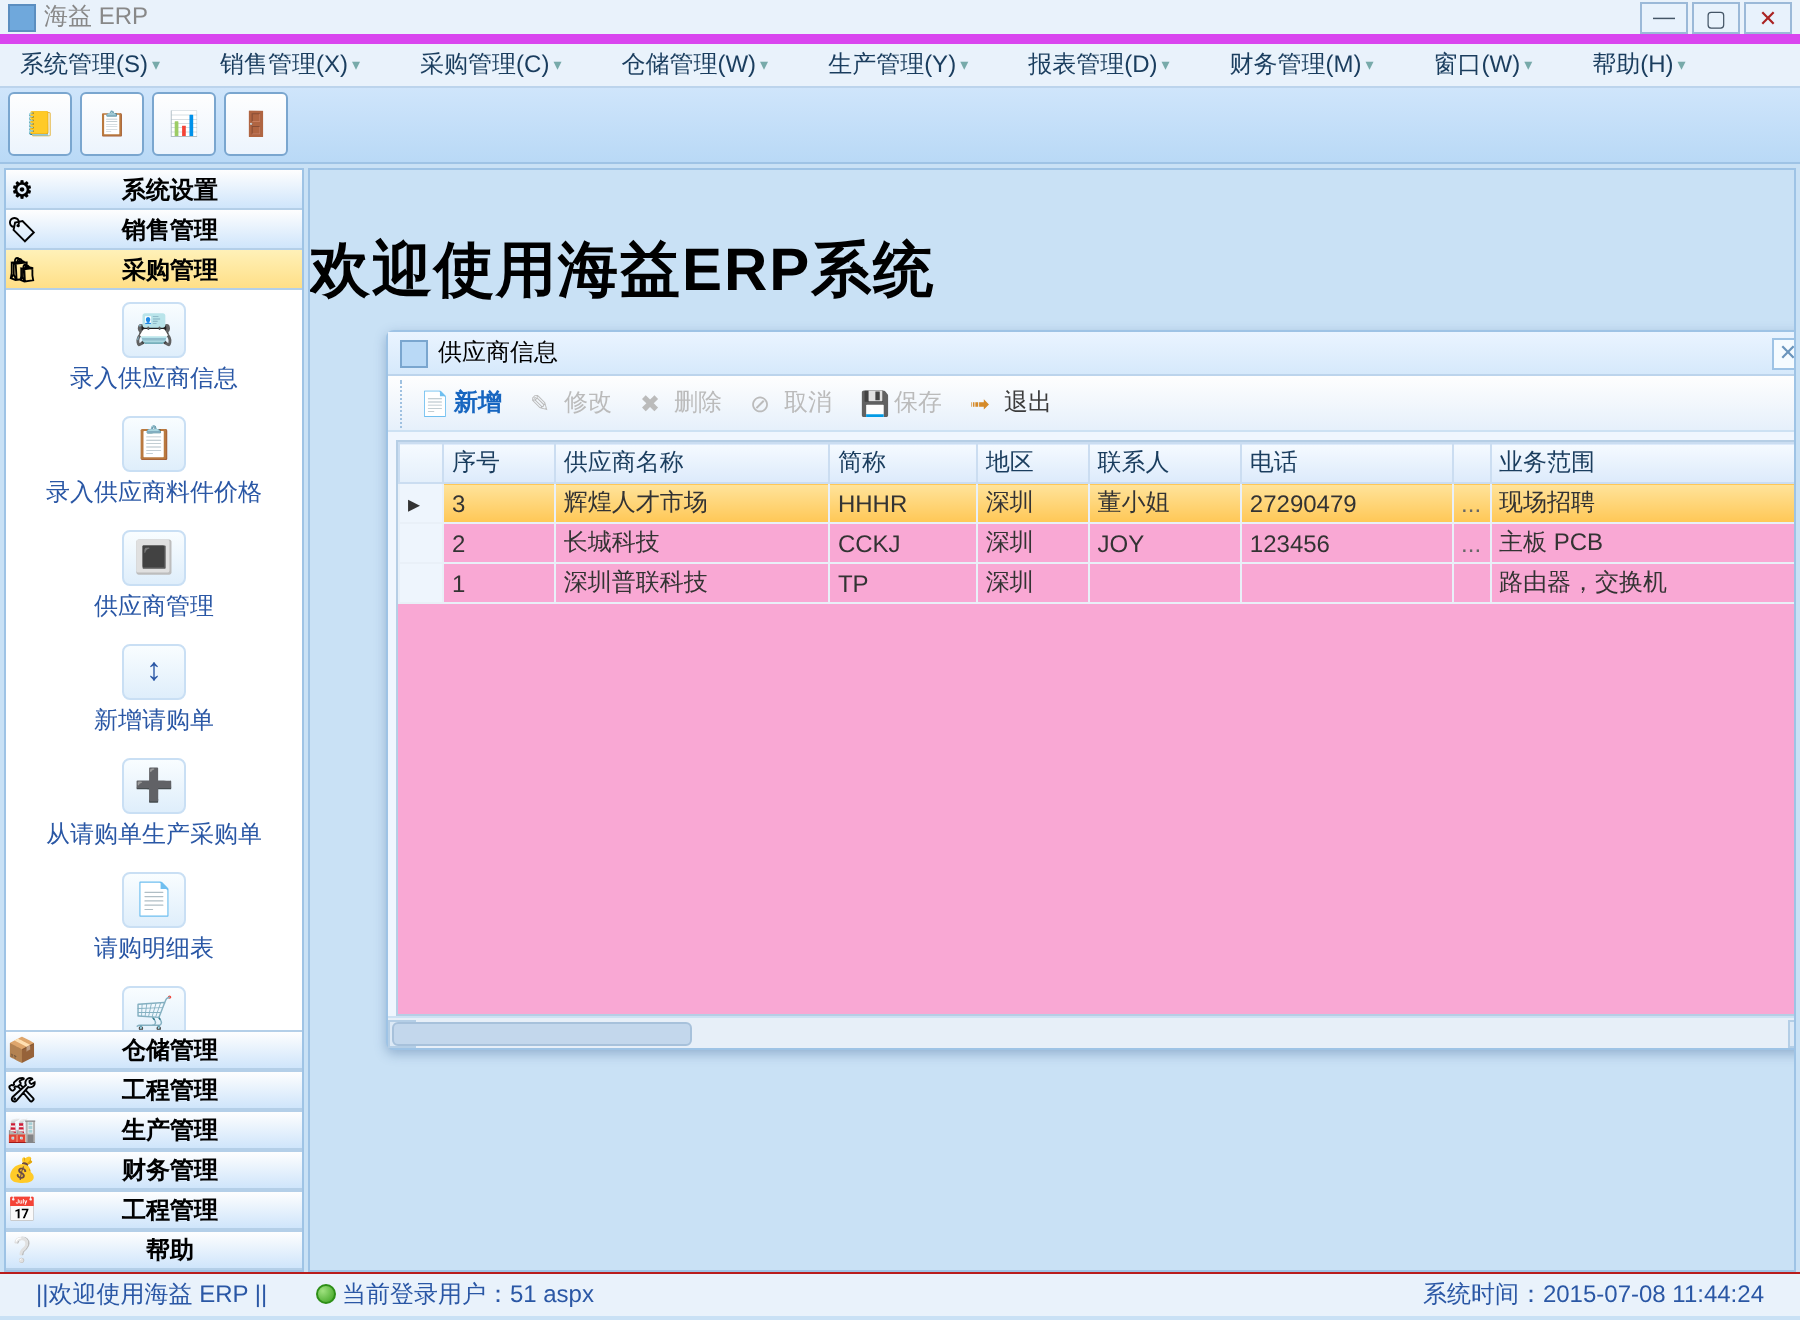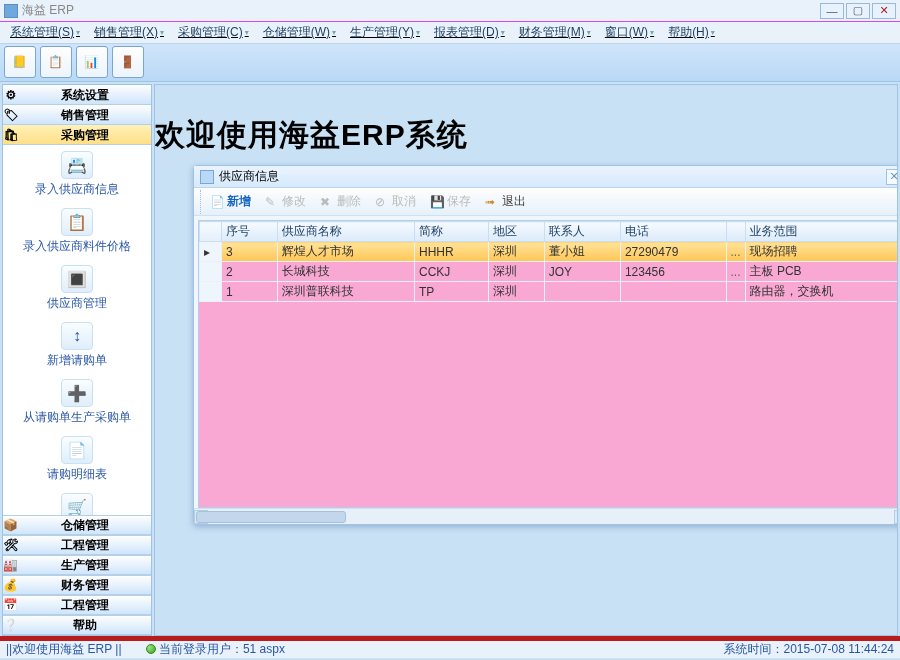--- a/index.html
+++ b/index.html
@@ -1,27 +1,27 @@
 <!DOCTYPE html>
 <html><head>
 <meta charset="utf-8">
 <style>
   * { box-sizing: border-box; margin: 0; padding: 0; }
   body { font-family: "Microsoft YaHei", SimSun, Tahoma, sans-serif; font-size: 12px; background: #c9e1f5; width:900px; height:660px; overflow:hidden; }
 
   
-  .titlebar { height:22px; background: #e9f2fb; border-bottom:1px solid #d946ef; display:flex; align-items:center; padding:0 4px; justify-content:space-between;}
+  .titlebar { height:22px; background: #e9f2fb; border-bottom:5px solid #d946ef; display:flex; align-items:flex-end; padding:0 4px; justify-content:space-between;}
   .titlebar .left { display:flex; align-items:center; gap:4px; color:#888;}
   .app-icon { width:14px; height:14px; background:#6fa8dc; border:1px solid #5b8ec0;}
   .winbtn { width:24px; height:16px; border:1px solid #9bb9d8; background:#e8f2fc; display:inline-flex; align-items:center; justify-content:center; font-size:11px; color:#456;}
   .winbtn.close { color:#a22;}
   .titlebar-right { display:flex; gap:2px;}
 
   
-  .menubar { height:22px; background:#e9f2fb; border-bottom:1px solid #bcd4ec; padding:0 4px; display:flex; align-items:center; gap:2px;text-decoration:underline;}
+  .menubar { height:22px; background:#e9f2fb; border-bottom:1px solid #bcd4ec; padding:0 4px; display:flex; align-items:center; gap:18px;}
   .menuitem { padding:2px 6px; color:#1a3d5e; display:flex; align-items:center; gap:2px;}
   .menuitem .arr { font-size:8px; color:#7aa;}
 
   
   .toolbar { height:38px; background: linear-gradient(#cfe5fb,#b9d9f6); border-bottom:1px solid #9ec3e5; padding:2px 4px; display:flex; gap:4px;}
   .tb-btn { width:32px; height:32px; border:1px solid #7aa6cf; border-radius:3px; background: linear-gradient(#fefefe,#ecf4fd); display:flex; align-items:center;justify-content:center; }
 
   
   .body { display:flex; height:554px; }
 
@@ -69,21 +69,21 @@
   table.grid th:first-child, table.grid td:first-child{ width:22px; background:linear-gradient(#f5faff,#e4effb);}
   tr.selected td{ background:linear-gradient(#ffe39a,#ffc755);}
   tr.selected td:first-child{ background:linear-gradient(#ffe39a,#ffc755);}
   .dots{ color:#666;}
   .hscroll{ height:16px; background:#e7eff8; border-top:1px solid #cde1f3; position:relative;}
   .hscroll .thumb{ position:absolute; left:2px; top:2px; height:12px; width:150px; background:#c3d7ec; border:1px solid #a7c1db; border-radius:3px;}
   .hscroll .arrow{ position:absolute; top:1px; width:14px;height:14px; background:#dce9f6; border:1px solid #b4cee6; display:flex;align-items:center;justify-content:center; font-size:9px; color:#6a94bc;}
   .hscroll .al{left:0;} .hscroll .ar{right:0;}
 
   
-  .status { height:22px; background:#e9f2fb; display:flex; align-items:center; padding:0 6px; border-top:5px solid #b91c1c; color:#2a57a5; gap:24px;}
+  .status { height:22px; background:#e9f2fb; display:flex; align-items:center; padding:0 18px; border-top:1px solid #b91c1c; color:#2a57a5; gap:24px;}
   .status .left{ display:flex; gap:6px;}
   .status .mid{ }
   .status .right{ margin-left:auto;}
   .gdot{ width:10px;height:10px; border-radius:50%; background:radial-gradient(circle at 30% 30%, #9fe27f, #3aa11f); border:1px solid #2d8f17; display:inline-block; vertical-align:-1px;}
 </style>
 </head>
 <body>
 
 <div class="titlebar">
   <div class="left">

